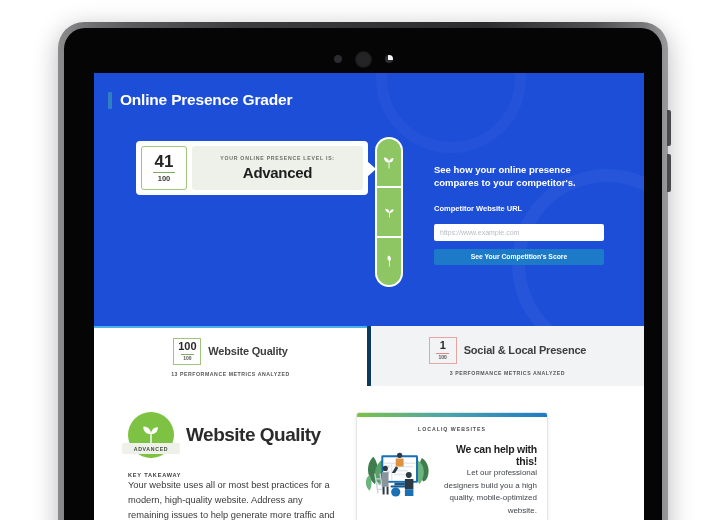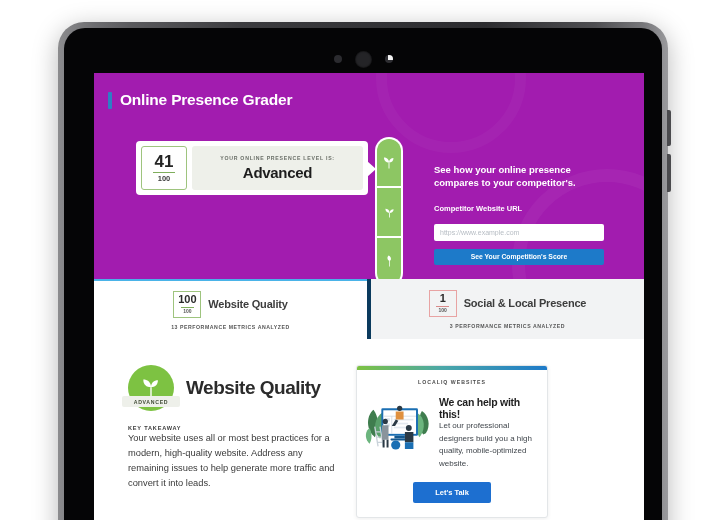--- a/index.html
+++ b/index.html
@@ -70,22 +70,22 @@
     top: 45px;
     width: 550px;
     height: 480px;
     background: #ffffff;
     overflow: hidden;
   }
 
   
   #hero {
     position: relative;
-    height: 206px;
-    background: #a21caf;
+    height: 253px;
+    background: #1d4ed8;
     overflow: hidden;
   }
   #hero-deco-circle-1 {
     position: absolute;
     right: -58px;
     top: 96px;
     width: 190px;
     height: 190px;
     border-radius: 50%;
     border: 13px solid rgba(255,255,255,0.045);
@@ -404,21 +404,21 @@
   #promo-brand {
     text-align: center;
     font-size: 5.2px;
     font-weight: bold;
     letter-spacing: 1px;
     color: #4a4a4a;
     padding: 9px 0 5px 0;
   }
   #promo-body { display: flex; padding: 0 10px 0 6px; gap: 4px; }
   #promo-illustration { width: 72px; flex: none; }
-  #promo-text { flex: 1; padding-top: 6px; }
+  #promo-text { flex: 1; padding-top: 6px; text-align: right; }
   #promo-heading {
     font-size: 10.5px;
     font-weight: bold;
     color: #1f1f1f;
     letter-spacing: -0.25px;
   }
   #promo-copy {
     font-size: 8px;
     color: #40464c;
     line-height: 1.58;

